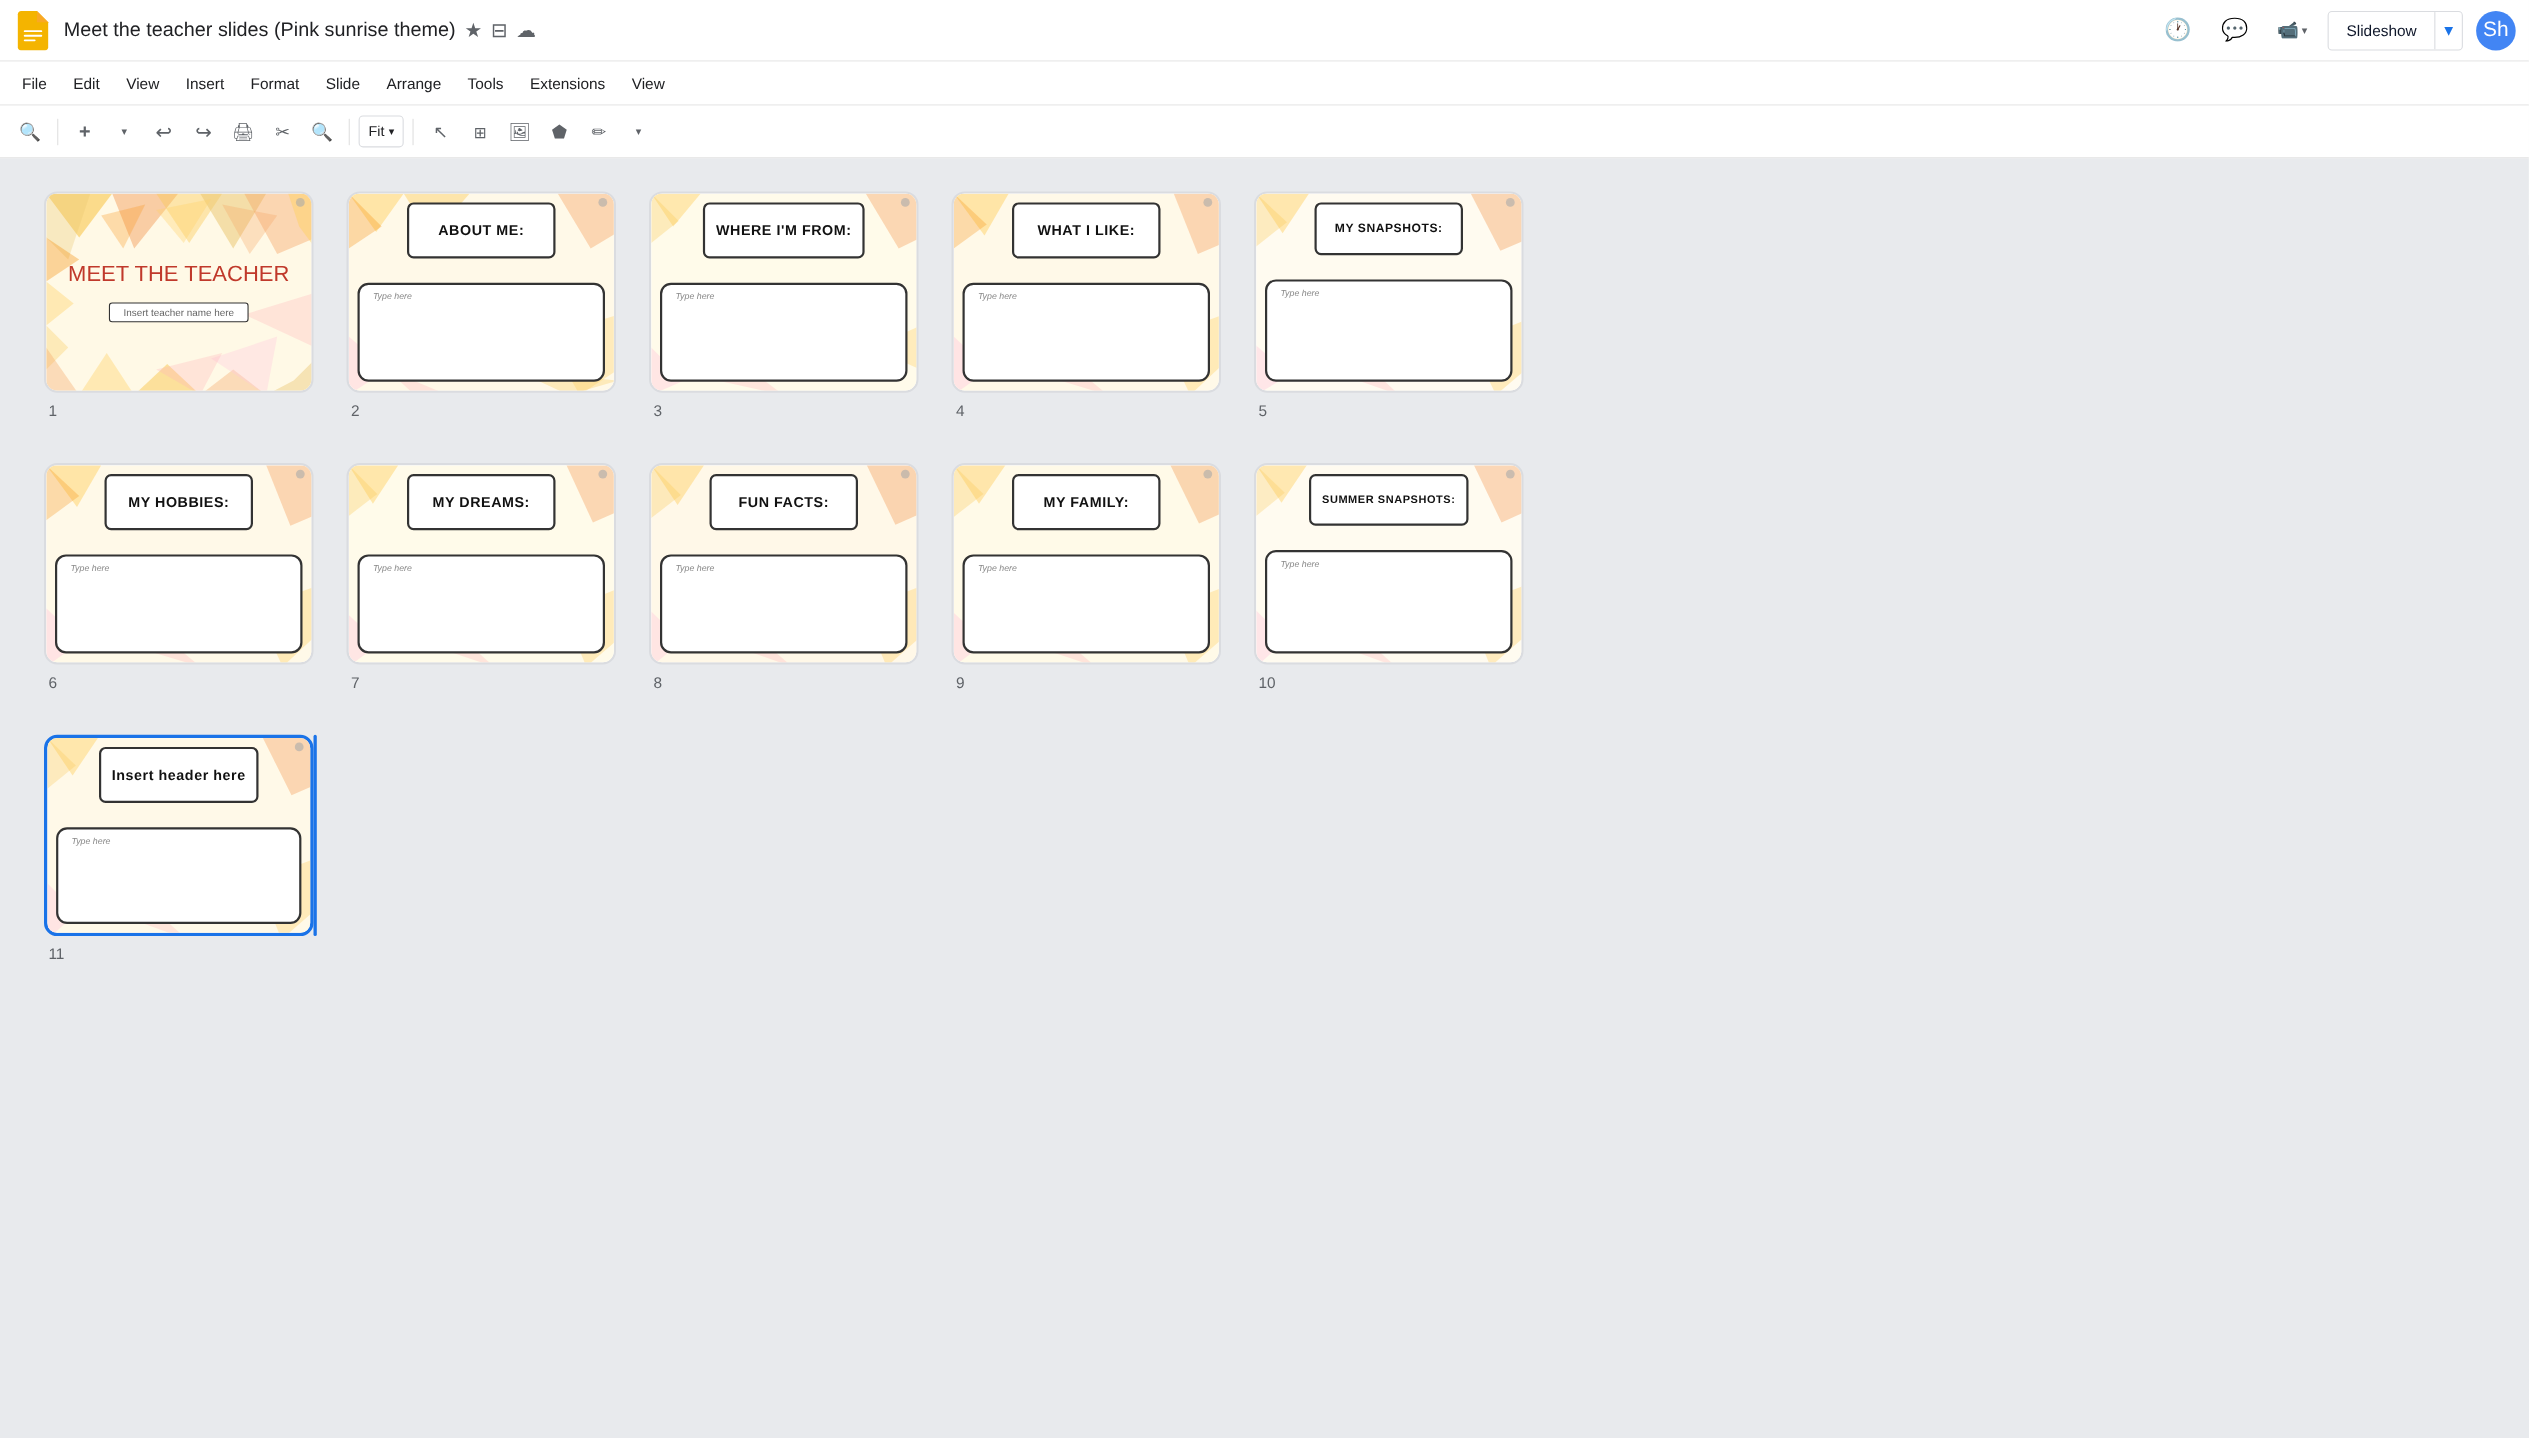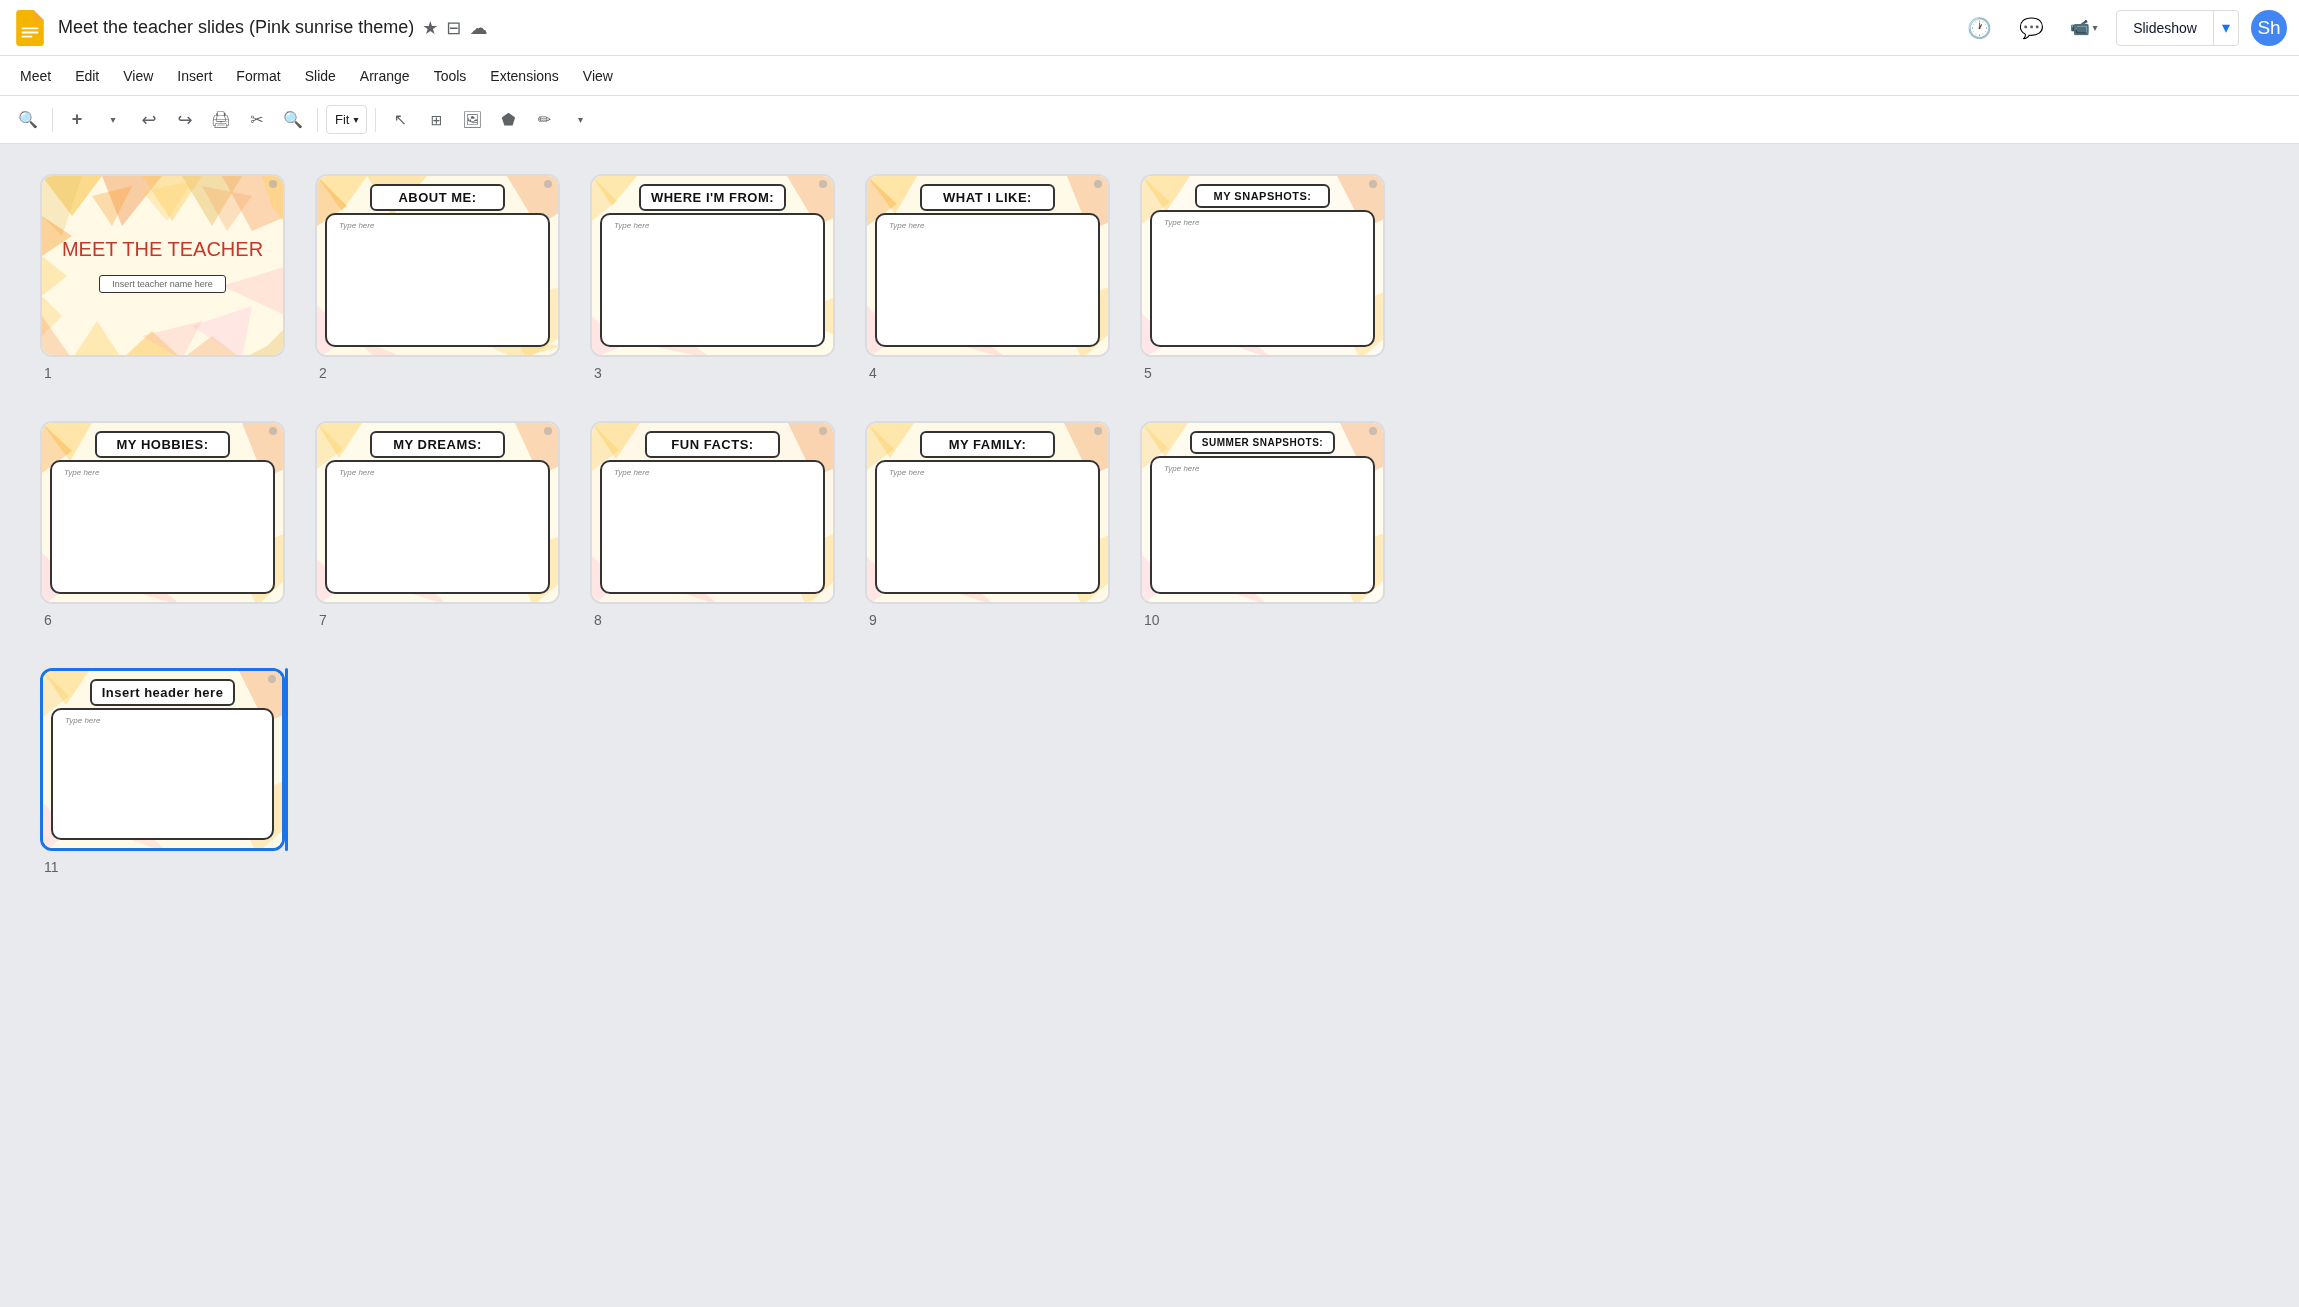--- a/index.html
+++ b/index.html
@@ -218,26 +218,26 @@
       flex-direction: column;
       height: 100%;
       padding: 8px;
       position: relative;
       z-index: 2;
     }
     .slide-header-box {
       background: white;
       border: 2px solid #333;
       border-radius: 6px;
-      padding: 4px 10px;
+      padding: 16px 10px;
       font-size: 13px;
       font-weight: 700;
       color: #111;
       text-align: center;
-      margin-bottom: 2px;
+      margin-bottom: 22px;
       font-family: 'Arial Black', Arial, sans-serif;
       letter-spacing: 0.5px;
       align-self: center;
       min-width: 60%;
     }
     .slide-content-box {
       flex: 1;
       background: white;
       border: 2px solid #333;
       border-radius: 10px;
@@ -311,21 +311,21 @@
     </div>
     <div class="slideshow-btn">
       <div class="slideshow-main">Slideshow</div>
       <div class="slideshow-arrow">▾</div>
     </div>
     <div class="avatar">Sh</div>
   </div>
 </div>
 
 <div class="menu-bar">
-  <div class="menu-item">Meet</div>
+  <div class="menu-item">File</div>
   <div class="menu-item">Edit</div>
   <div class="menu-item">View</div>
   <div class="menu-item">Insert</div>
   <div class="menu-item">Format</div>
   <div class="menu-item">Slide</div>
   <div class="menu-item">Arrange</div>
   <div class="menu-item">Tools</div>
   <div class="menu-item">Extensions</div>
   <div class="menu-item">View</div>
 </div>

